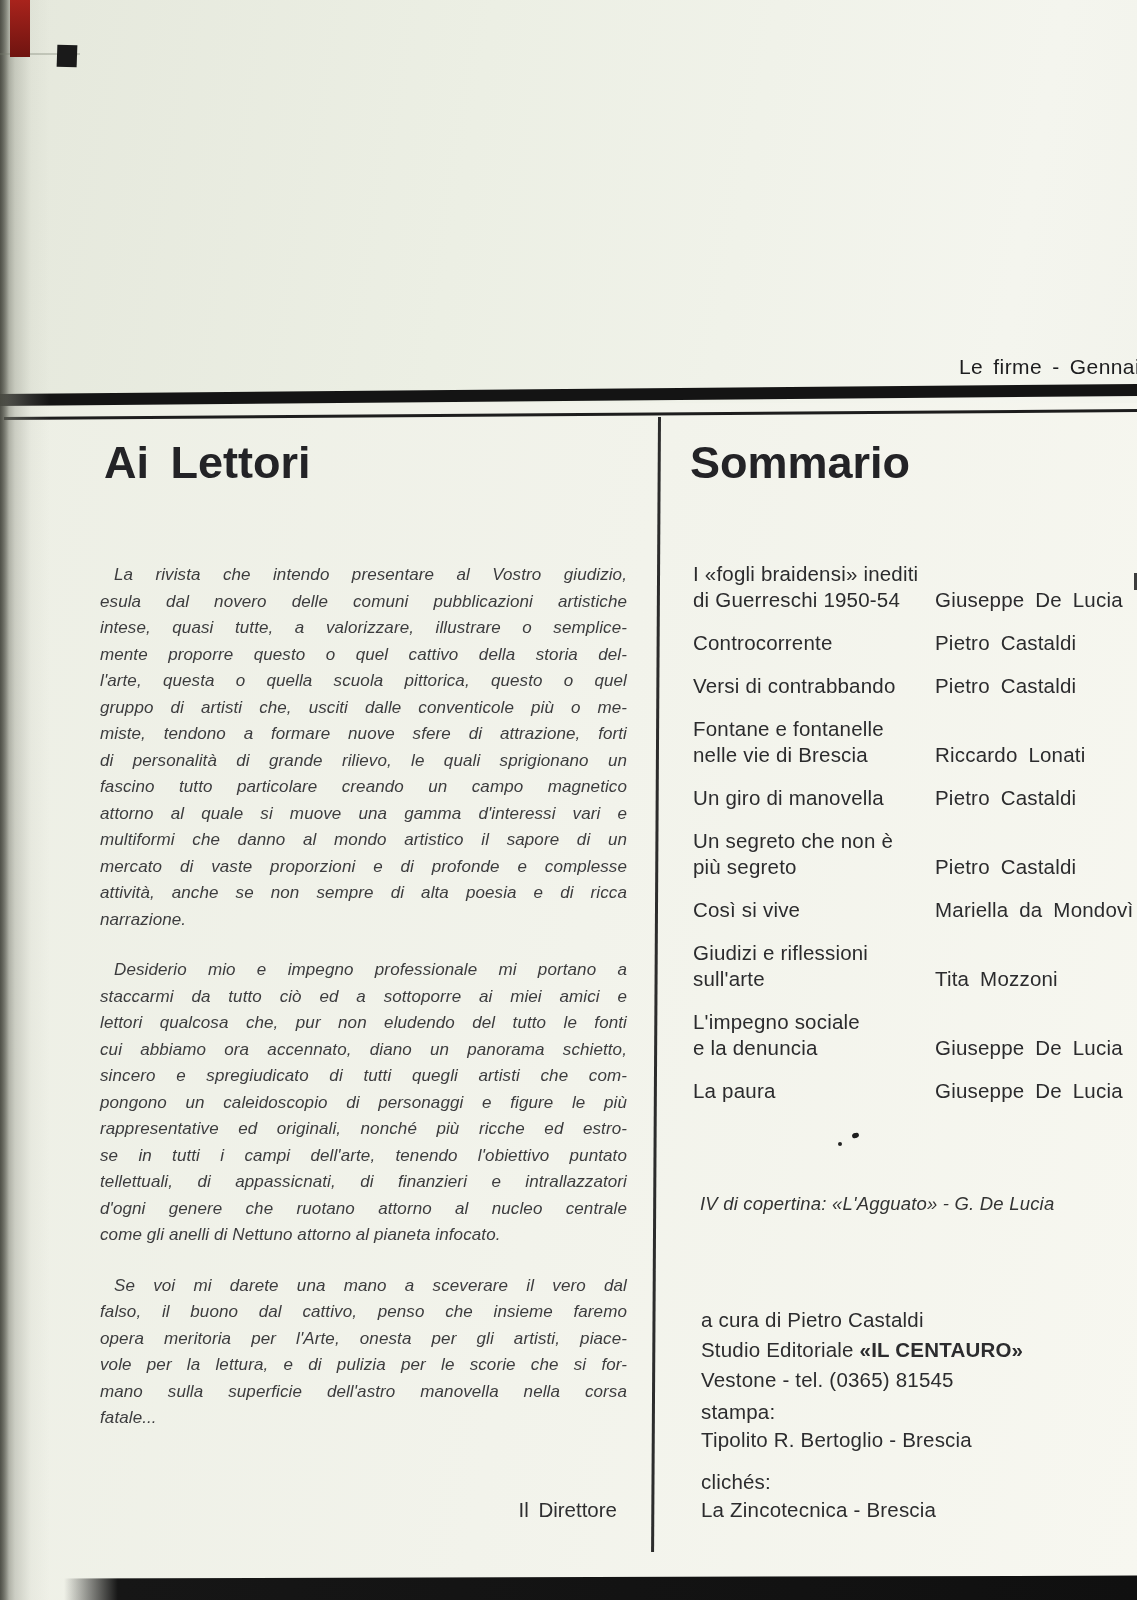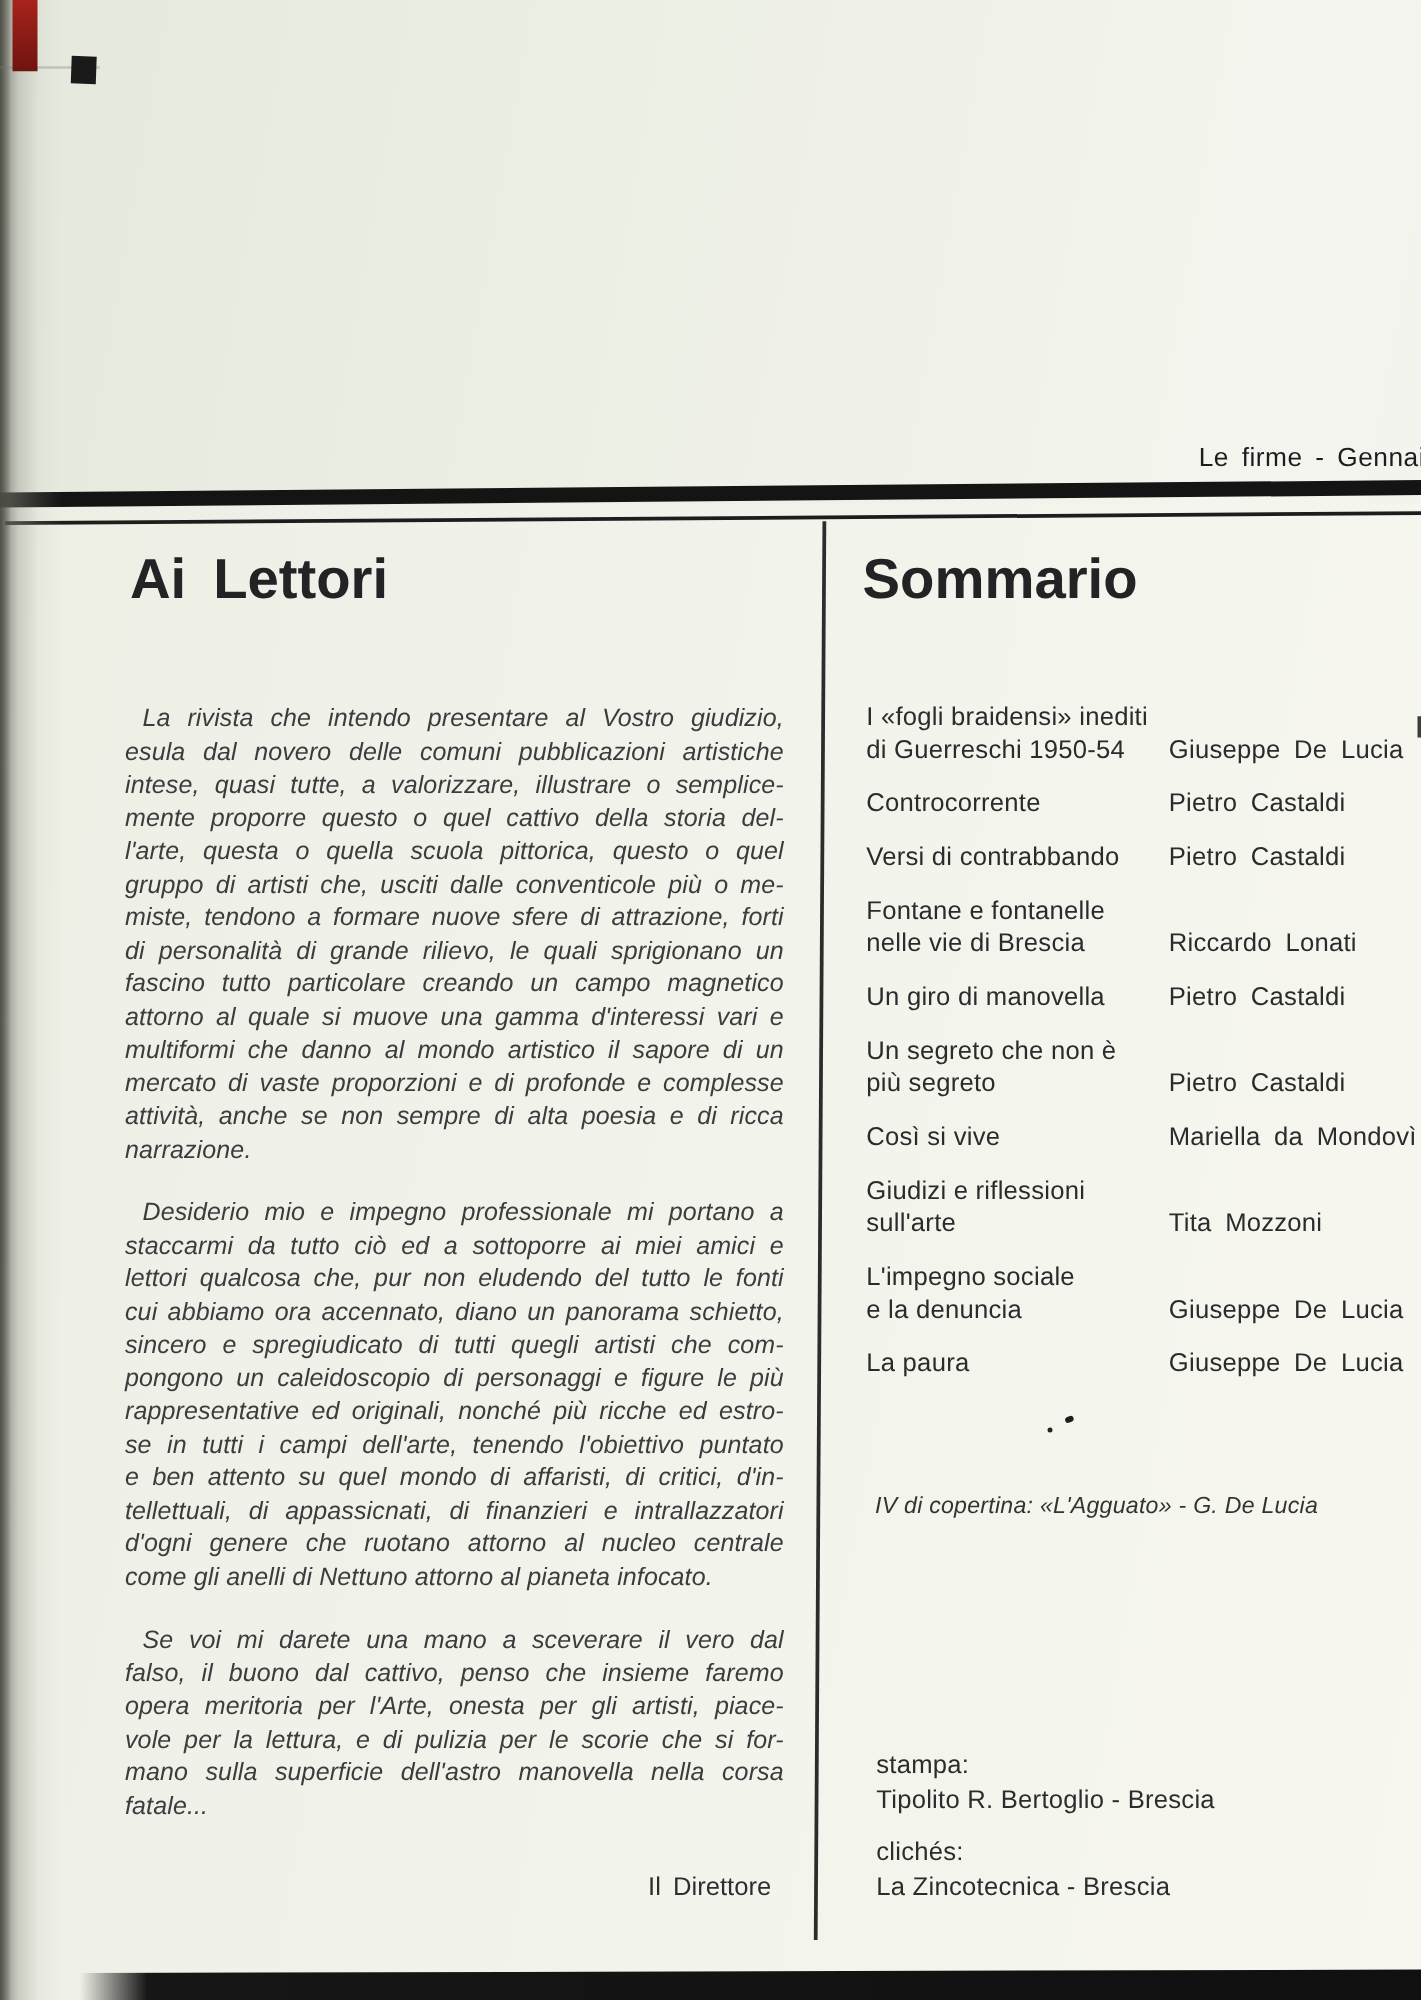--- a/index.html
+++ b/index.html
@@ -36,21 +36,21 @@
                transform:rotate(-.4deg); z-index:5; }
   .divider-v { position:absolute; left:658px; top:417px; width:2.5px; height:1135px; background:#2c2c2c;
                transform:rotate(.35deg); transform-origin:top center; z-index:4; }
 
   .col-title { position:absolute; font-size:45px; line-height:50px; font-weight:bold;
                word-spacing:9px; color:#232326; z-index:4; }
   #title-left  { left:104px; top:438px; }
   #title-right { left:690px; top:438px; }
 
   .body-text { position:absolute; left:100px; top:562px; width:527px; z-index:4;
-               font-style:italic; font-size:20px; line-height:26.5px; color:#3c3c3e; letter-spacing:.1px; }
+               font-style:italic; font-size:17px; line-height:26.5px; color:#3c3c3e; letter-spacing:.1px; }
   .para + .para { margin-top:24px; }
   .bline { text-align:justify; text-align-last:justify; }
   .bline.last  { text-align-last:left; }
   .bline.first { padding-left:14px; }
 
   .signature { position:absolute; left:100px; top:1498px; width:517px; text-align:right; z-index:4;
                font-size:20.5px; color:#2e2e30; word-spacing:4px; }
 
   .toc { position:absolute; left:693px; top:561px; width:444px; z-index:4; }
   .toc-entry { display:grid; grid-template-columns:242px 1fr; align-items:end; margin-bottom:17px; }
@@ -116,21 +116,20 @@
       </div>
       <div class="para">
         <div class="bline first">Desiderio mio e impegno professionale mi portano a</div>
         <div class="bline">staccarmi da tutto ciò ed a sottoporre ai miei amici e</div>
         <div class="bline">lettori qualcosa che, pur non eludendo del tutto le fonti</div>
         <div class="bline">cui abbiamo ora accennato, diano un panorama schietto,</div>
         <div class="bline">sincero e spregiudicato di tutti quegli artisti che com-</div>
         <div class="bline">pongono un caleidoscopio di personaggi e figure le più</div>
         <div class="bline">rappresentative ed originali, nonché più ricche ed estro-</div>
         <div class="bline">se in tutti i campi dell'arte, tenendo l'obiettivo puntato</div>
-        <div class="bline">e ben attento su quel mondo di affaristi, di critici, d'in-</div>
         <div class="bline">tellettuali, di appassicnati, di finanzieri e intrallazzatori</div>
         <div class="bline">d'ogni genere che ruotano attorno al nucleo centrale</div>
         <div class="bline last">come gli anelli di Nettuno attorno al pianeta infocato.</div>
       </div>
       <div class="para">
         <div class="bline first">Se voi mi darete una mano a sceverare il vero dal</div>
         <div class="bline">falso, il buono dal cattivo, penso che insieme faremo</div>
         <div class="bline">opera meritoria per l'Arte, onesta per gli artisti, piace-</div>
         <div class="bline">vole per la lettura, e di pulizia per le scorie che si for-</div>
         <div class="bline">mano sulla superficie dell'astro manovella nella corsa</div>
@@ -207,20 +206,25 @@
         <div class="toc-author">Giuseppe De Lucia</div>
       </div>
     </div>
 
   <div class="dot1"></div>
   <div class="dot2"></div>
   <div class="edge-tick"></div>
 
   <div class="cover-note">IV di copertina: «L'Agguato» - G. De Lucia</div>
 
+  <div class="colophon">
+    <div>a cura di Pietro Castaldi</div>
+    <div><span>Studio Editoriale </span><span class="b">«IL CENTAURO»</span></div>
+    <div>Vestone - tel. (0365) 81545</div>
+  </div>
 
   <div class="print-block">
     <div>stampa:</div>
     <div>Tipolito R. Bertoglio - Brescia</div>
   </div>
 
   <div class="cliches-block">
     <div>clichés:</div>
     <div>La Zincotecnica - Brescia</div>
   </div>

